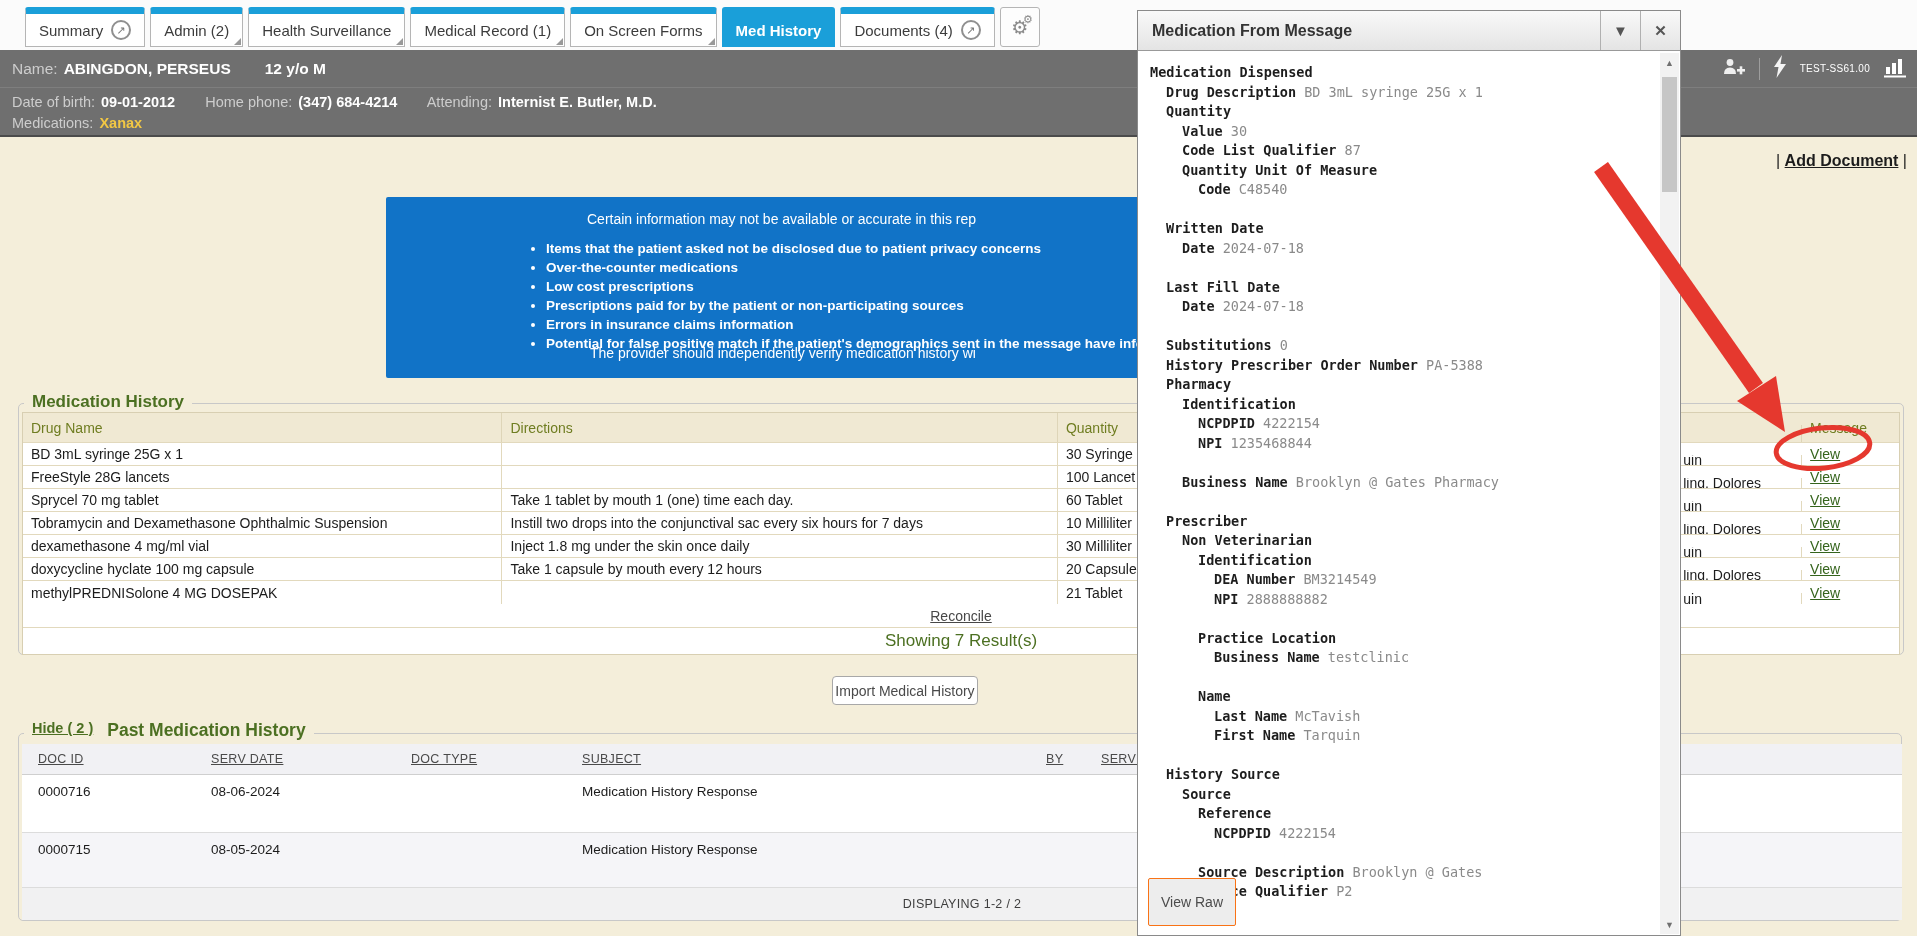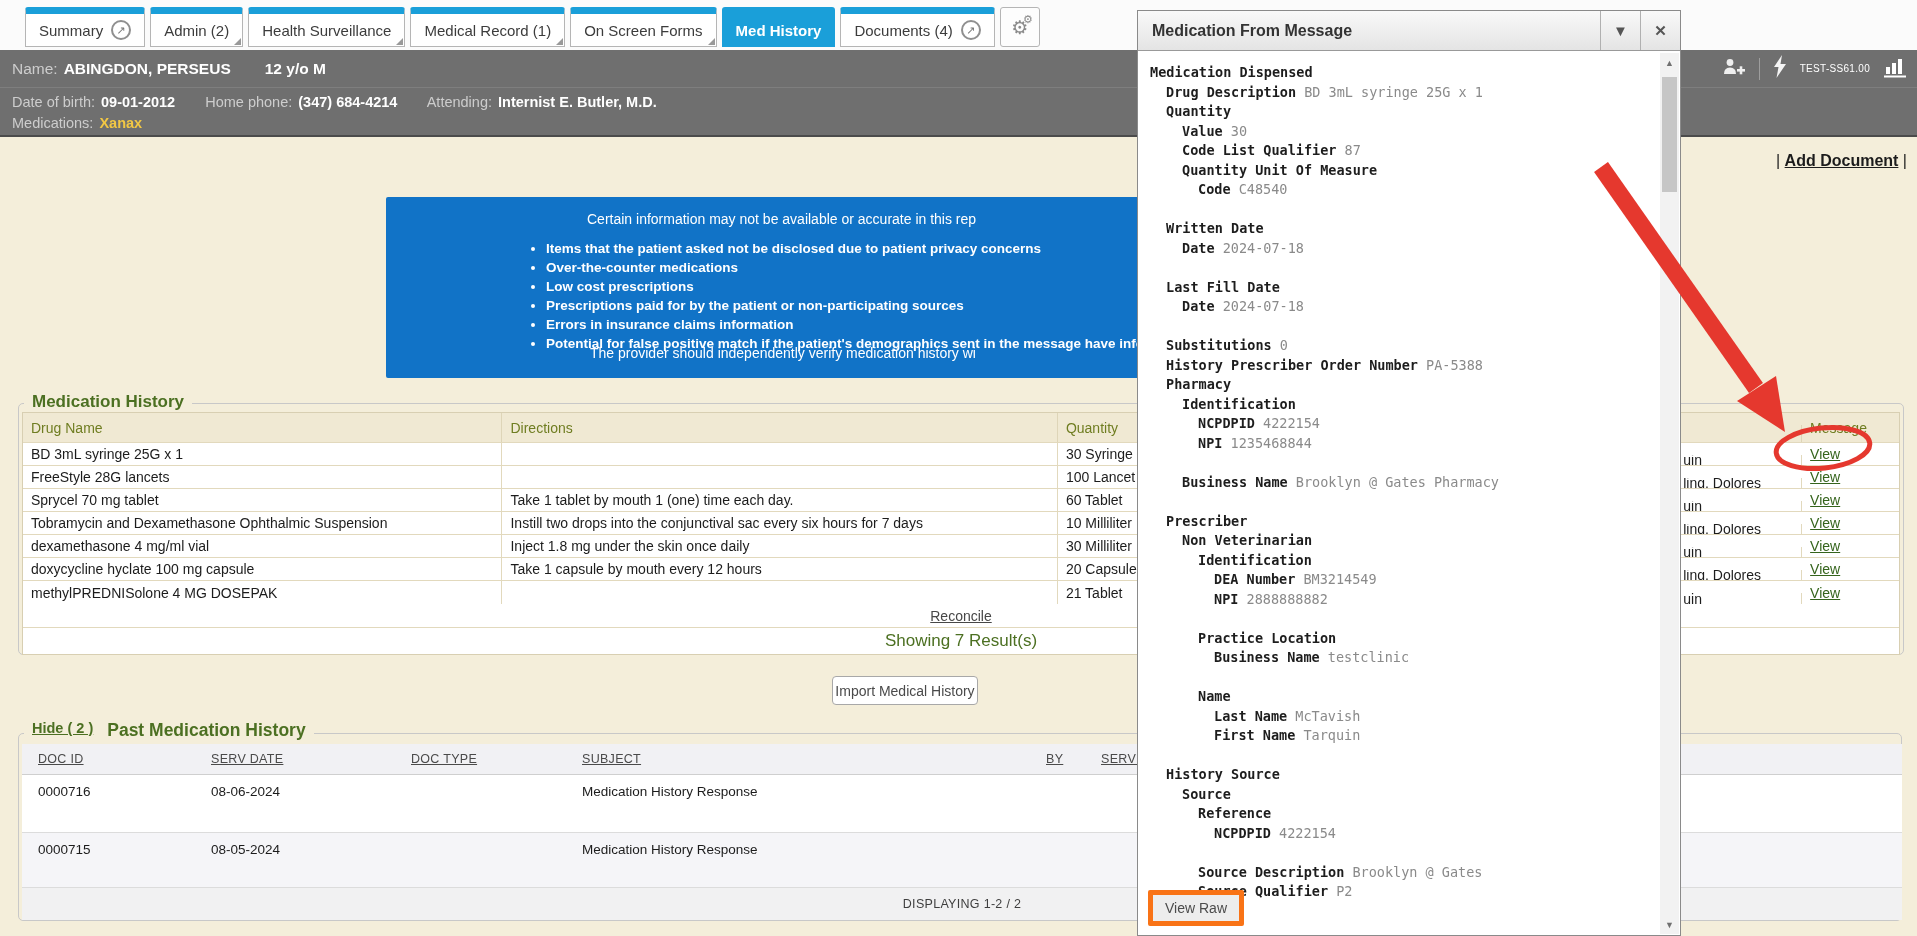--- a/index.html
+++ b/index.html
@@ -111,22 +111,22 @@
                  font-family:"DejaVu Sans Mono", monospace; font-size:13.5px; line-height:19.5px;
                  white-space:pre; }
   .dlg-line { height:19.5px; }
   .dlg-line .k { font-weight:bold; color:#1d1d1d; }
   .dlg-line .v { color:#8a8a8a; }
   .dlg-scrollbar { position:absolute; top:1px; right:1px; bottom:1px; width:19px; background:#f2f2f2; }
   .sb-arrow { position:absolute; left:0; width:19px; height:19px; display:flex; align-items:center;
               justify-content:center; font-size:9px; color:#707070; }
   .sb-up { top:0; } .sb-down { bottom:0; }
   .sb-thumb { position:absolute; left:2px; right:2px; top:24px; height:115px; background:#c6c6c6; }
-  .view-raw-btn { position:absolute; left:10px; bottom:9px; padding:5px 12px; background:#ededed;
-                  border:5px solid #f97316; border-radius:2px; font-size:14px; color:#4c4c4c; }
+  .view-raw-btn { position:absolute; left:10px; bottom:9px; padding:15px 12px; background:#ededed;
+                  border:1px solid #f97316; border-radius:2px; font-size:14px; color:#4c4c4c; }
   
   .annotation { position:absolute; left:0; top:0; width:1917px; height:936px; z-index:30; pointer-events:none; }
 </style>
 </head>
 <body>
 
 <div class="tab-strip">
   <div class="tabs" id="tabs">
       <div class="tab">
         <span class="label">Summary</span>

